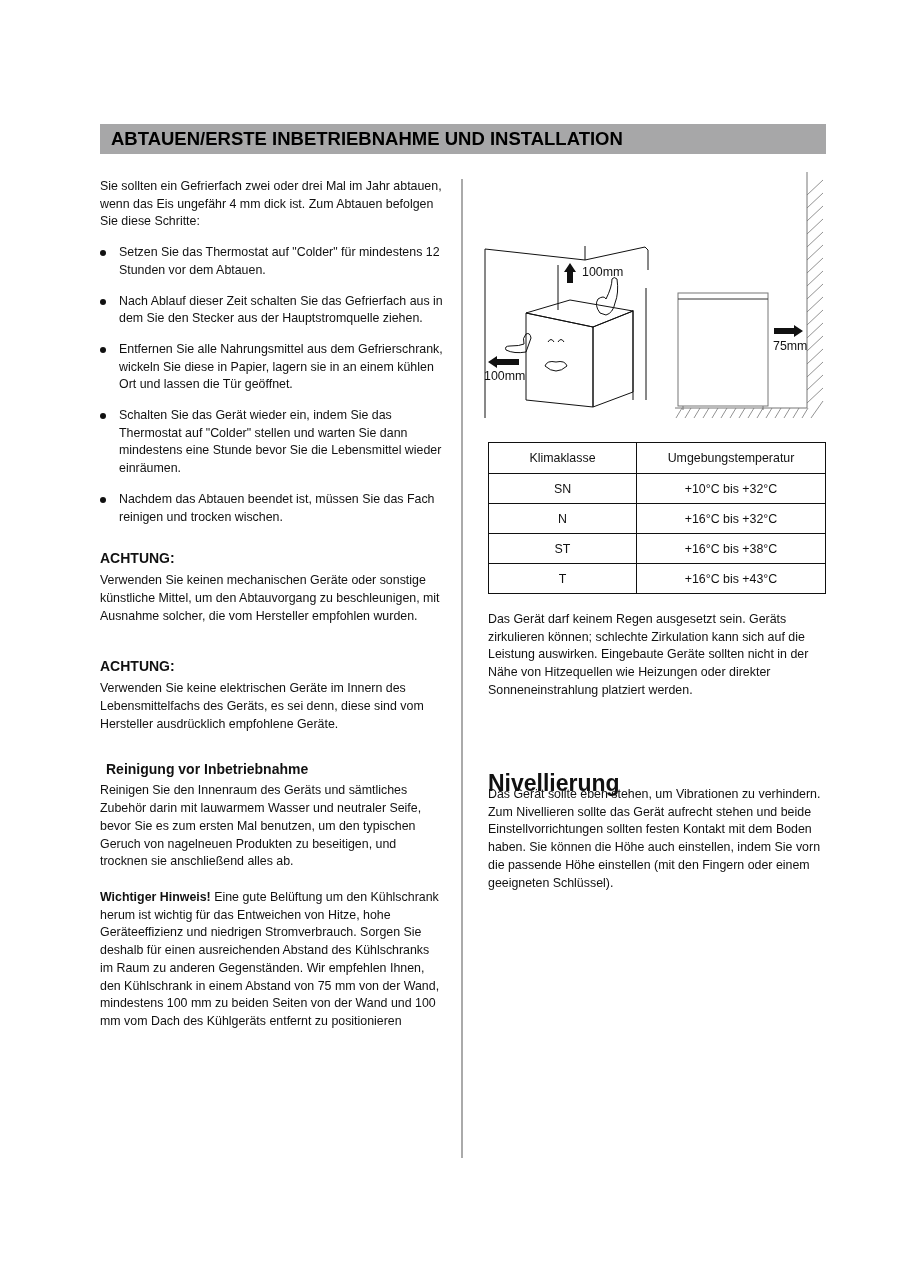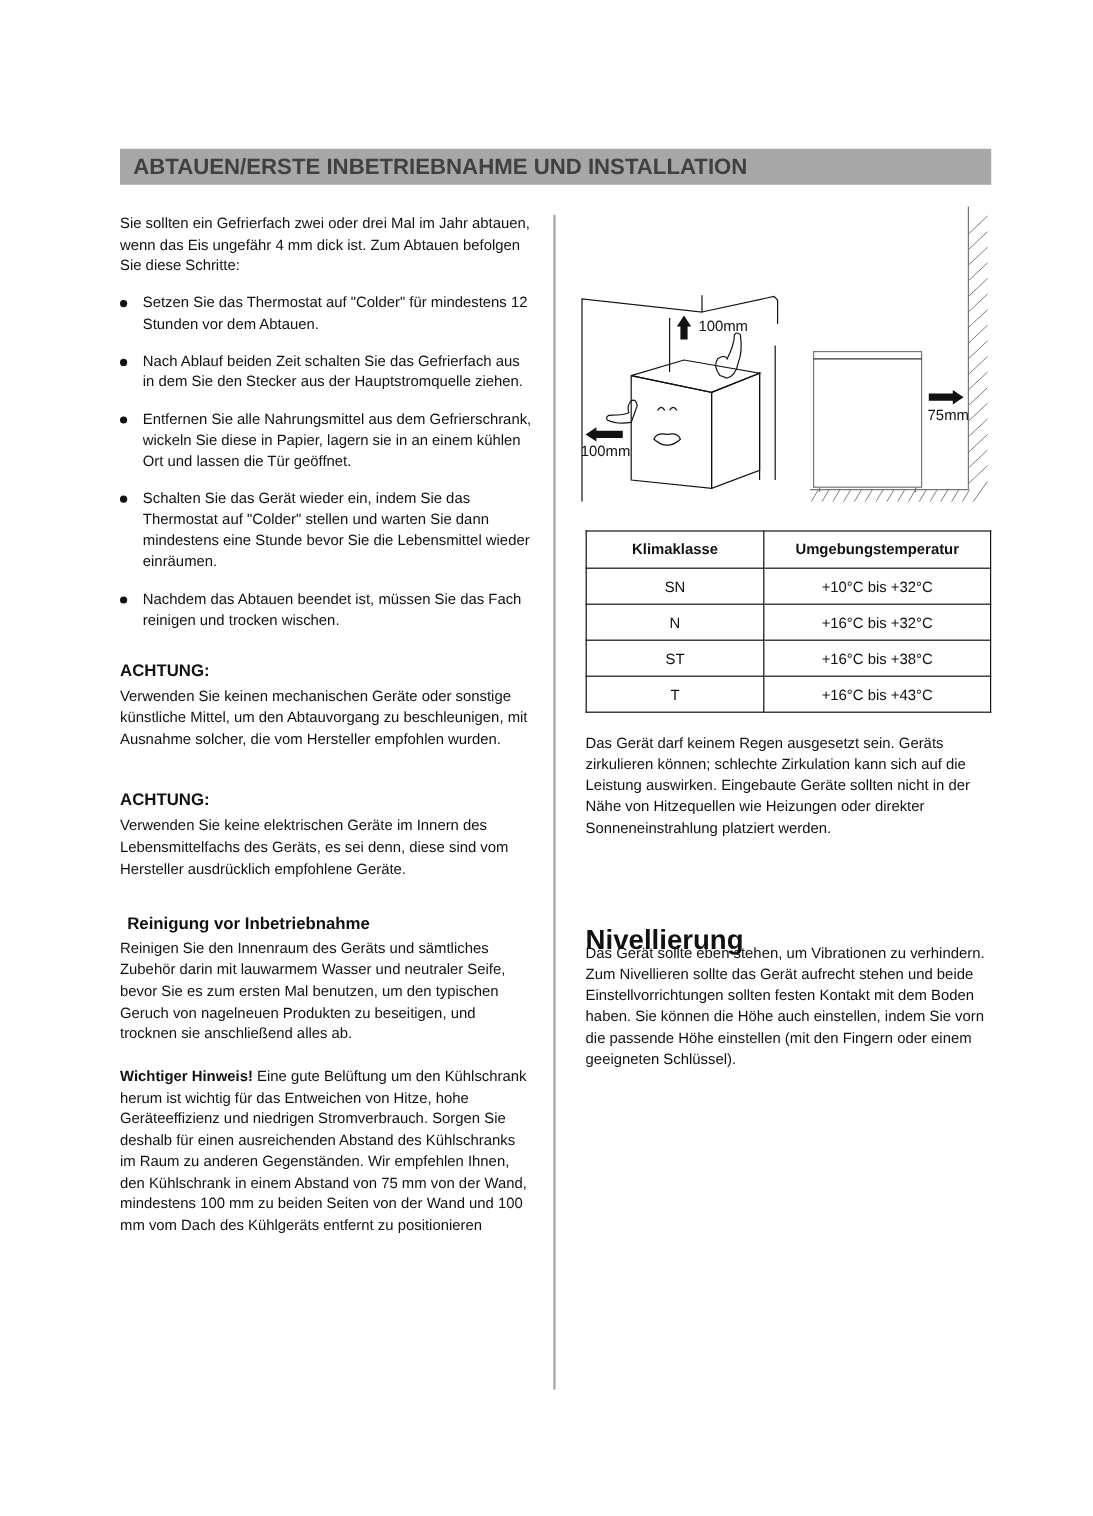--- a/index.html
+++ b/index.html
@@ -1,57 +1,57 @@
 <!DOCTYPE html>
 <html><head>
   <meta charset="utf-8">
   <style>
     html, body { margin: 0; padding: 0; background: #ffffff; }
     body { width: 911px; height: 1263px; position: relative; overflow: hidden;
            font-family: "Liberation Sans", sans-serif; color: #111; }
     .header-bar { position: absolute; left: 100px; top: 124px; width: 726px; height: 30px;
                   background: #a7a7a8; }
     .header-bar h1 { margin: 0; padding: 0 0 0 11px; line-height: 30px; font-size: 18.5px;
-                     font-weight: bold; color: #404040; letter-spacing: 0px; }
+                     font-weight: bold; color: #000000; letter-spacing: 0px; }
     .divider { position: absolute; left: 461px; top: 179px; width: 2px; height: 979px; background: #aaaaaa; }
     .col-left { position: absolute; left: 100px; top: 178px; width: 345px; font-size: 12.4px; line-height: 17.7px; }
     .col-left p { margin: 0; }
     .intro { margin-bottom: 13px !important; }
     ul.steps { list-style: none; margin: 0; padding: 0; }
     ul.steps li { position: relative; padding-left: 19px; margin-bottom: 13px; }
     ul.steps li .bullet { position: absolute; left: 0; top: 6px; width: 6px; height: 6px; border-radius: 50%; background: #111; }
     h2.warn { margin: 22px 0 5px 0; font-size: 14px; font-weight: bold; line-height: 18px; }
     h3.sub { margin: 27px 0 4px 6px; font-size: 14px; font-weight: bold; line-height: 18px; }
     .hint { margin-top: 18px !important; }
     .hint b { font-weight: bold; margin-top: 24px; }
     .diagram { position: absolute; left: 478px; top: 170px; width: 360px; height: 260px; }
     .diagram .lbl { position: absolute; font-size: 12.4px; }
     table.klima { position: absolute; left: 488px; top: 442px; width: 338px; border-collapse: collapse;
                   font-size: 12.4px; }
     table.klima td, table.klima th { border: 1px solid #111; height: 29px; text-align: center; font-weight: normal; padding: 0; }
-    table.klima th { height: 30px; font-weight: bold; }
+    table.klima th { height: 30px; }
     table.klima .c1 { width: 147px; }
     .note { position: absolute; left: 488px; top: 611px; width: 340px; font-size: 12.4px; line-height: 17.7px; }
     .nivel-title { position: absolute; left: 488px; top: 770px; font-size: 23px; font-weight: bold; margin: 0; }
     .nivel-text { position: absolute; left: 488px; top: 786px; width: 345px; font-size: 12.4px; line-height: 17.7px; margin: 0; }
   </style>
 </head>
 <body>
 
 <div class="header-bar">
   <h1>ABTAUEN/ERSTE INBETRIEBNAHME UND INSTALLATION</h1>
 </div>
 
 <div class="divider"></div>
 
 <div class="col-left">
   <p class="intro">Sie sollten ein Gefrierfach zwei oder drei Mal im Jahr abtauen, wenn das Eis ungefähr 4 mm dick ist. Zum Abtauen befolgen Sie diese Schritte:</p>
   <ul class="steps">
     <li><span class="bullet"></span><span>Setzen Sie das Thermostat auf "Colder" für mindestens 12 Stunden vor dem Abtauen.</span></li>
-    <li><span class="bullet"></span><span>Nach Ablauf beiden Zeit schalten Sie das Gefrierfach aus in dem Sie den Stecker aus der Hauptstromquelle ziehen.</span></li>
+    <li><span class="bullet"></span><span>Nach Ablauf dieser Zeit schalten Sie das Gefrierfach aus in dem Sie den Stecker aus der Hauptstromquelle ziehen.</span></li>
     <li><span class="bullet"></span><span>Entfernen Sie alle Nahrungsmittel aus dem Gefrierschrank, wickeln Sie diese in Papier, lagern sie in an einem kühlen Ort und lassen die Tür geöffnet.</span></li>
     <li><span class="bullet"></span><span>Schalten Sie das Gerät wieder ein, indem Sie das Thermostat auf "Colder" stellen und warten Sie dann mindestens eine Stunde bevor Sie die Lebensmittel wieder einräumen.</span></li>
     <li><span class="bullet"></span><span>Nachdem das Abtauen beendet ist, müssen Sie das Fach reinigen und trocken wischen.</span></li>
   </ul>
 
   <h2 class="warn" style="margin-top:23px">ACHTUNG:</h2>
   <p>Verwenden Sie keinen mechanischen Geräte oder sonstige künstliche Mittel, um den Abtauvorgang zu beschleunigen, mit Ausnahme solcher, die vom Hersteller empfohlen wurden.</p>
 
   <h2 class="warn" style="margin-top:32px">ACHTUNG:</h2>
   <p>Verwenden Sie keine elektrischen Geräte im Innern des Lebensmittelfachs des Geräts, es sei denn, diese sind vom Hersteller ausdrücklich empfohlene Geräte.</p>

